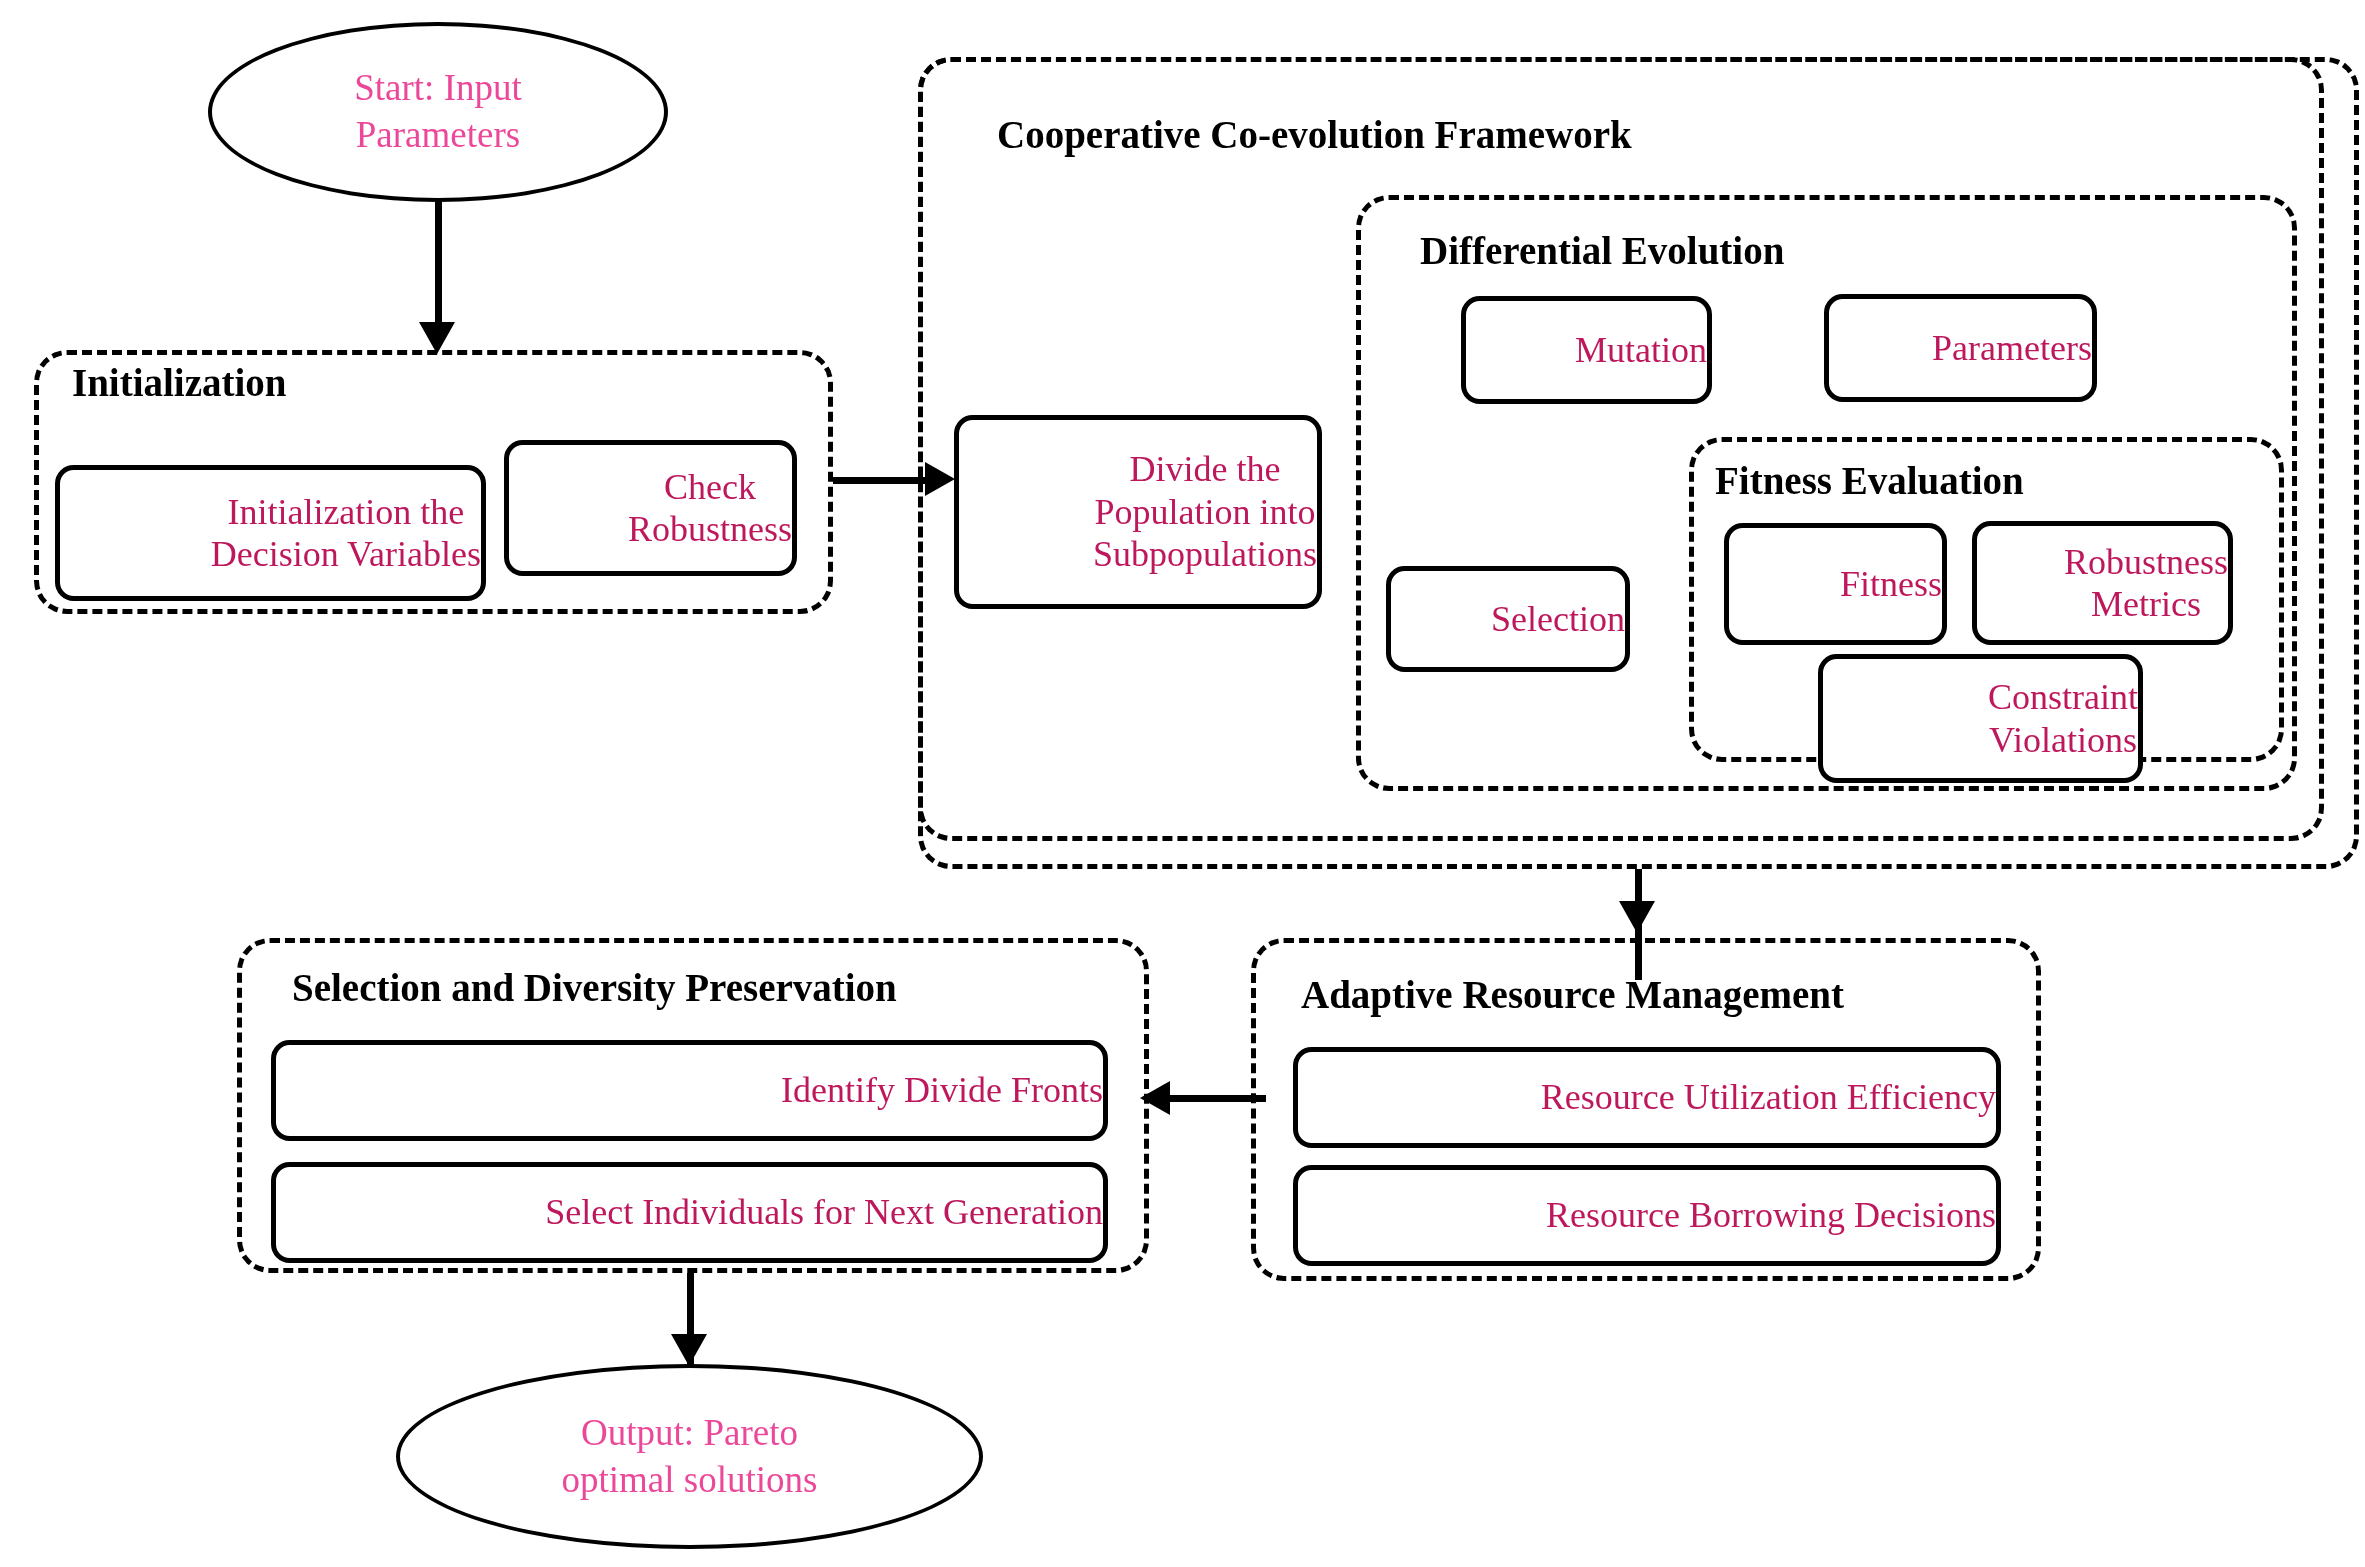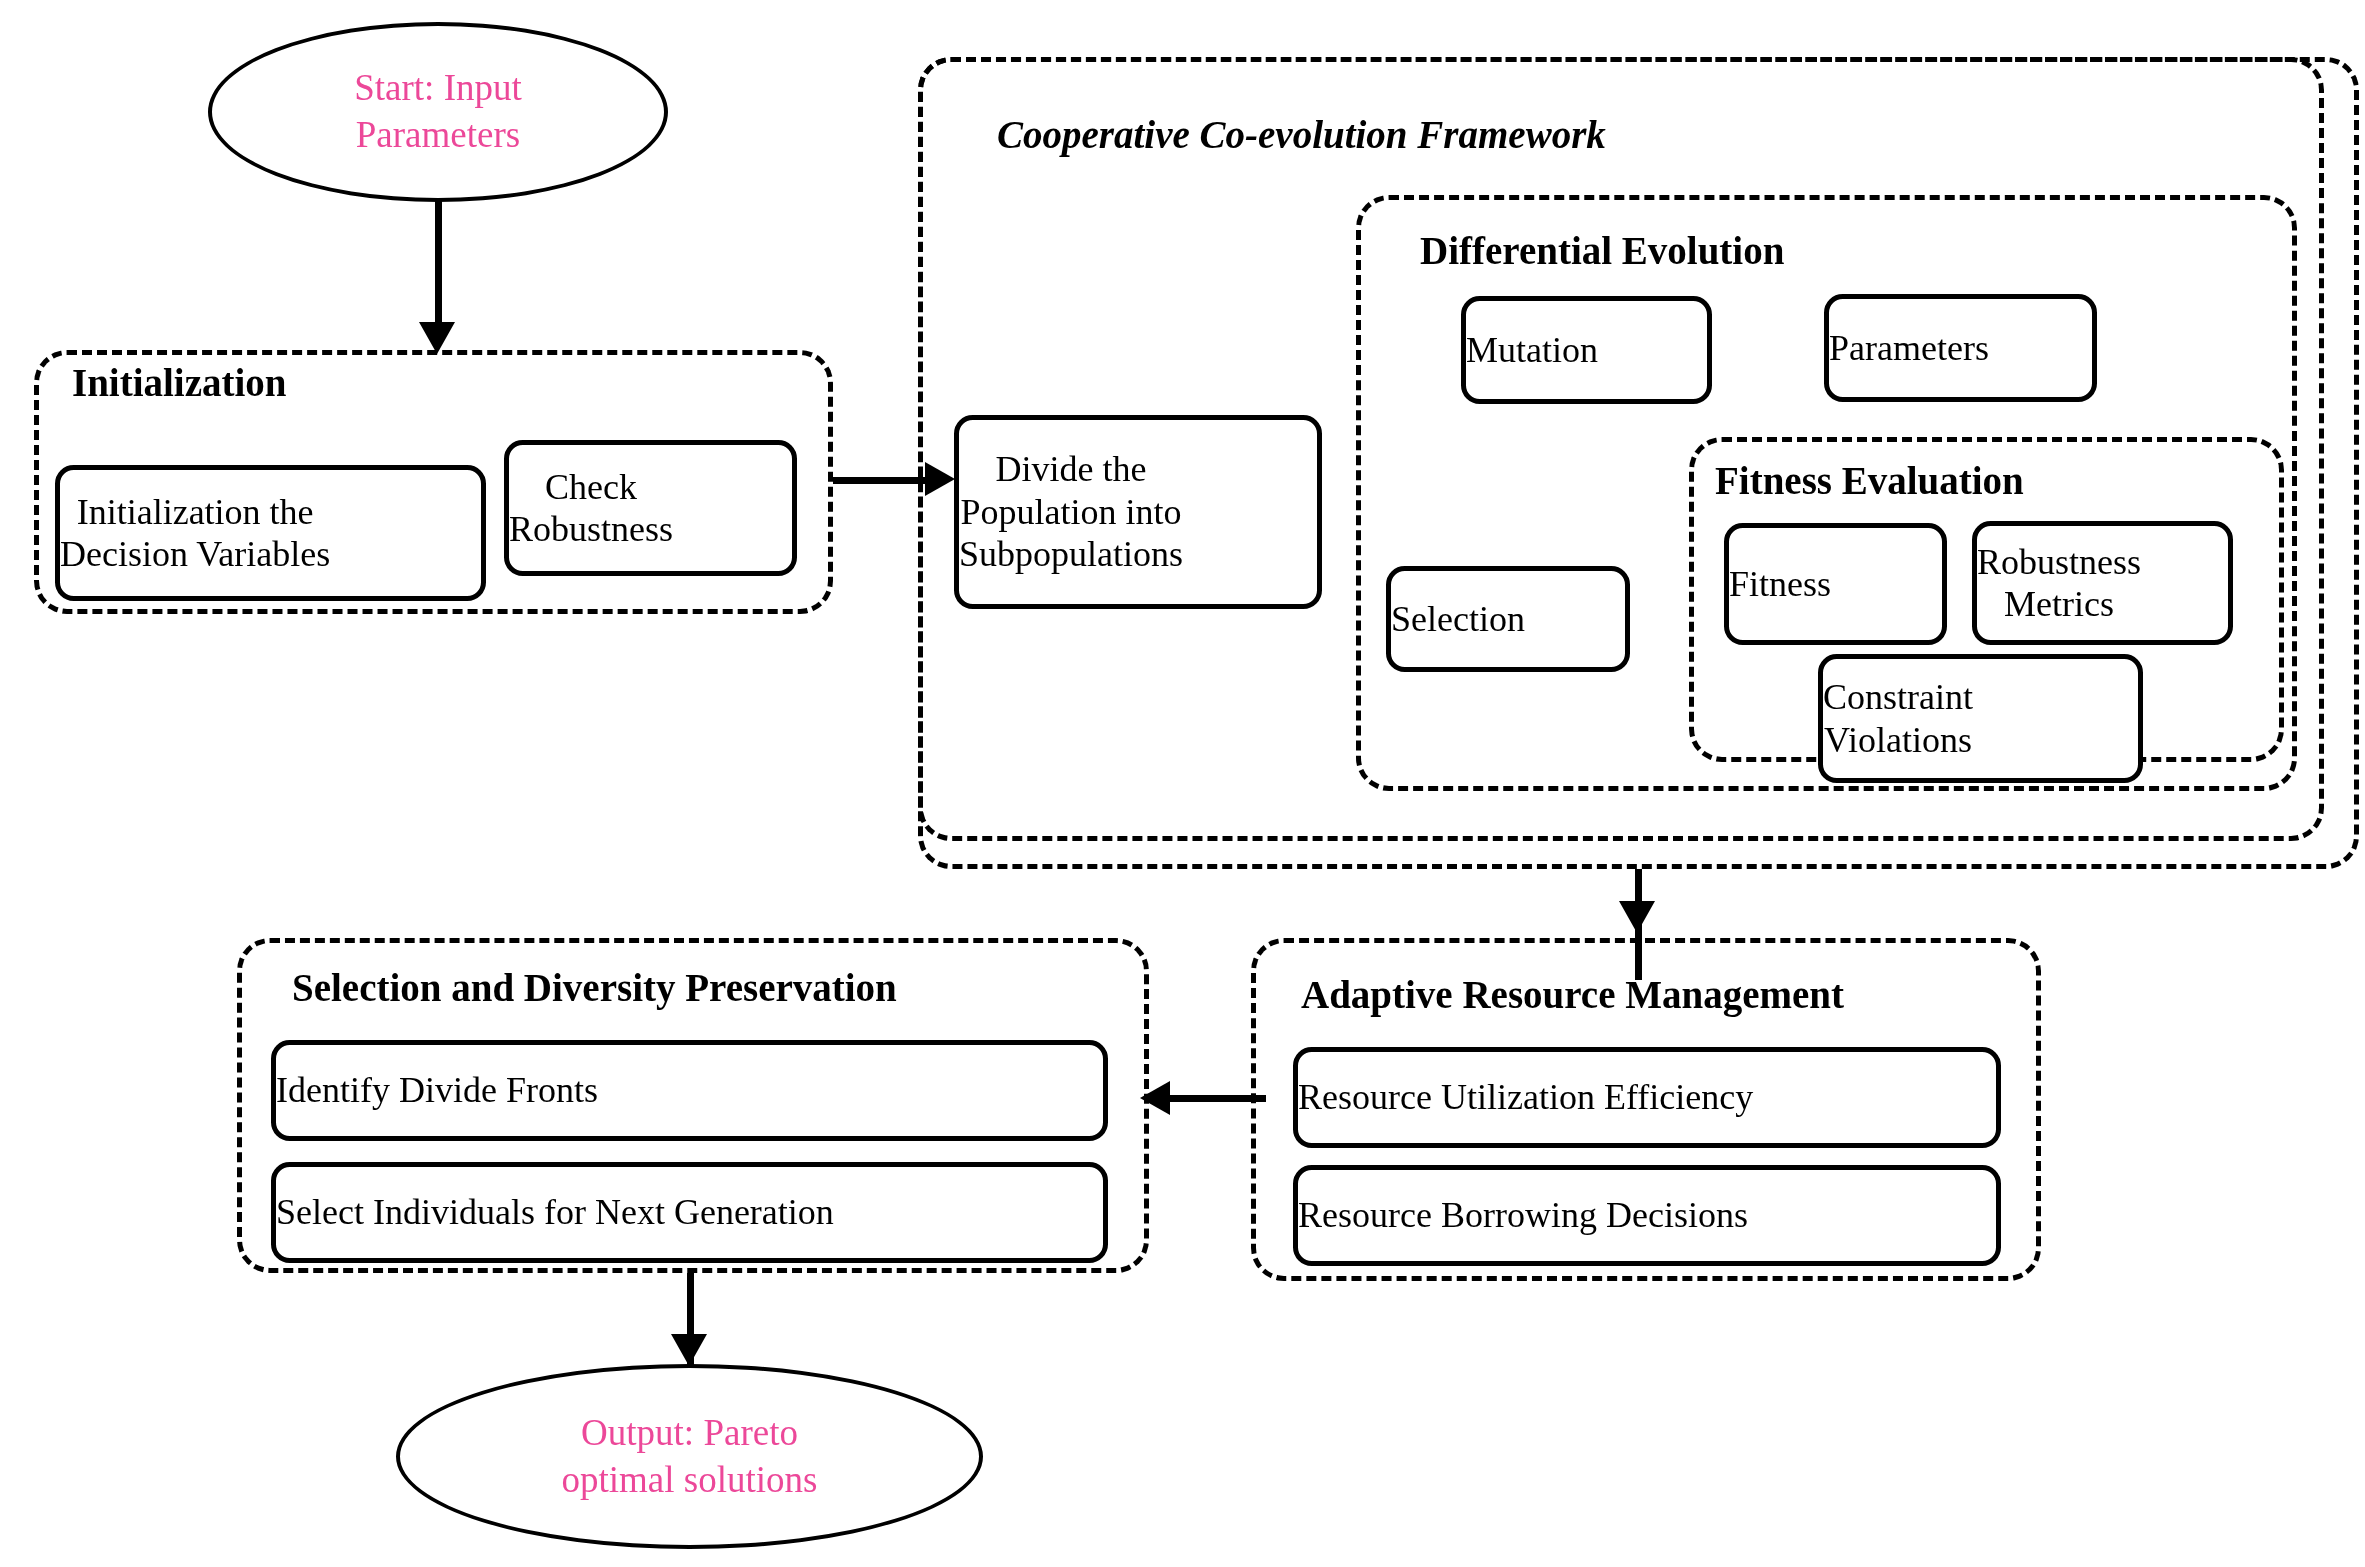--- a/index.html
+++ b/index.html
@@ -13,23 +13,23 @@
     height: 1567px;
     background: #ffffff;
     font-family: "Liberation Serif", "DejaVu Serif", serif;
     overflow: hidden;
   }
   .node {
     position: absolute;
     box-sizing: border-box;
     display: flex;
     align-items: center;
-    justify-content: flex-start;
+    justify-content: flex-end;
     text-align: center;
-    color: #000000;
+    color: #be185d;
     line-height: 1.18;
   }
   
   .proc {
     border: 5px solid #000000;
     border-radius: 18.7px;
     background: #ffffff;
   }
   
   .group {
@@ -120,21 +120,21 @@
       <div>Robustness</div>
     </div>
   </div>
 
   <div class="conn" style="left:833px; top:477px; width:101px; height:6.5px;"></div>
   <div class="arrowhead arrow-right" style="left:925px; top:462px;"></div>
 
   <div class="group" style="left:918px; top:57px; width:1441px; height:812px;"></div>
   <div class="group" style="left:918px; top:57px; width:1406px; height:784px;"></div>
 
-  <div class="group-title fs-title" style="left:997px; top:115px;font-style:italic;">Cooperative Co-evolution Framework</div>
+  <div class="group-title fs-title" style="left:997px; top:115px;">Cooperative Co-evolution Framework</div>
 
   <div class="node proc fs-mid" style="left:954px; top:415px; width:368px; height:194px;">
     <div>
       <div>Divide the</div>
       <div>Population into</div>
       <div>Subpopulations</div>
     </div>
   </div>
 
   <div class="group" style="left:1356px; top:195px; width:941px; height:596px;"></div>

